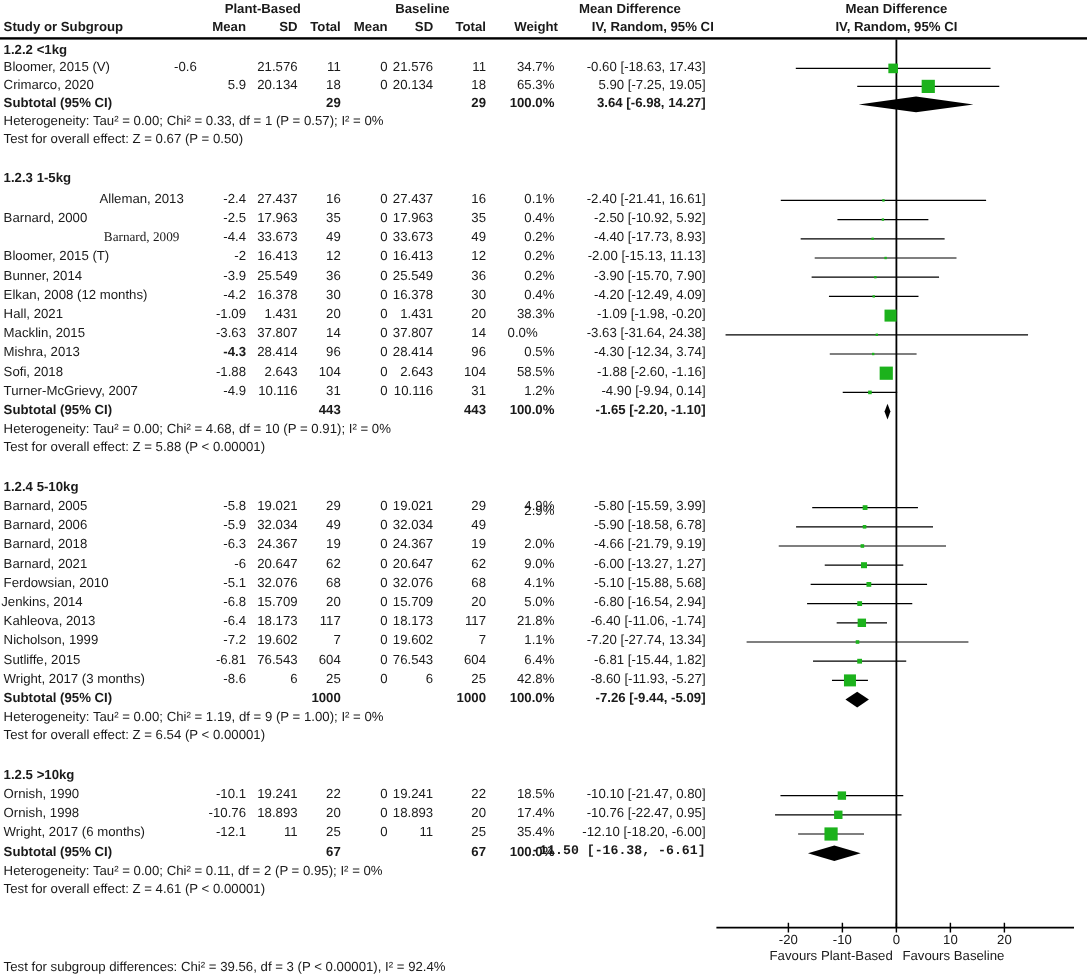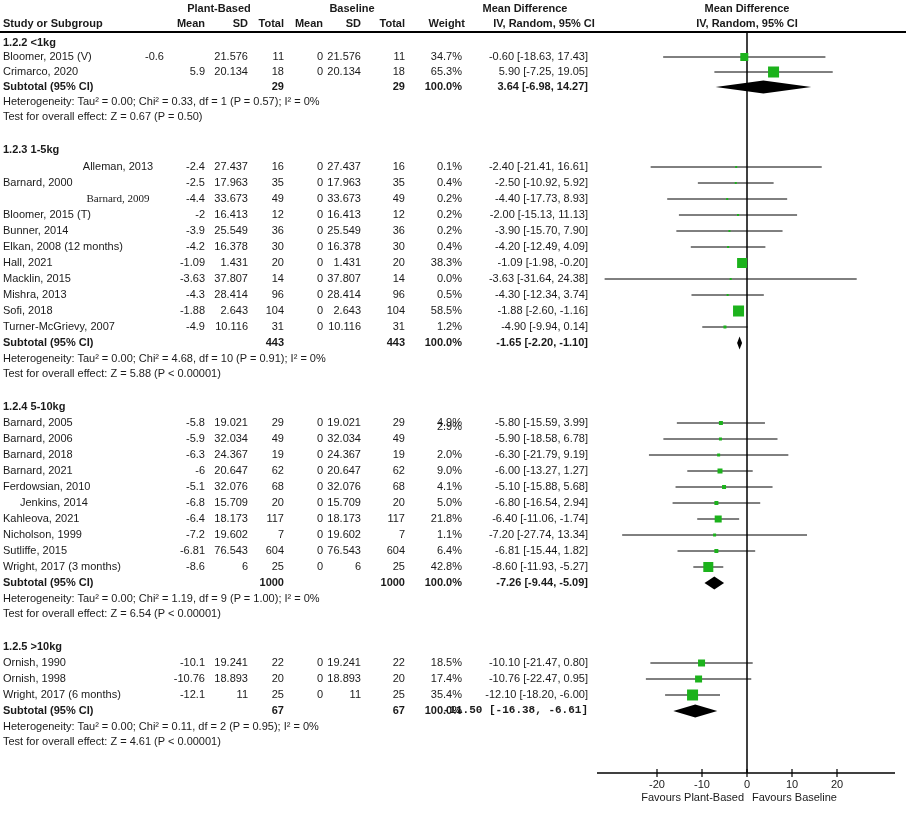--- a/index.html
+++ b/index.html
@@ -127,24 +127,24 @@
       <div class="c" style="left: 367px; top: 256px; width: 38px; text-align: right;">20</div>
       <div class="c" style="left: 409px; top: 256px; width: 53px; text-align: right;">38.3%</div>
       <div class="c" style="left: 420px; top: 256px; width: 168px; text-align: right;">-1.09 [-1.98, -0.20]</div>
       <div class="c" style="left: 3px; top: 272px; width: 230px; text-align: left;">Macklin, 2015</div>
       <div class="c" style="left: 145px; top: 272px; width: 60px; text-align: right;">-3.63</div>
       <div class="c" style="left: 188px; top: 272px; width: 60px; text-align: right;">37.807</div>
       <div class="c" style="left: 246px; top: 272px; width: 38px; text-align: right;">14</div>
       <div class="c" style="left: 285px; top: 272px; width: 38px; text-align: right;">0</div>
       <div class="c" style="left: 301px; top: 272px; width: 60px; text-align: right;">37.807</div>
       <div class="c" style="left: 367px; top: 272px; width: 38px; text-align: right;">14</div>
-      <div class="c" style="left: 409px; top: 272px; width: 53px; text-align: right;">0.0%</div>
+      <div class="c" style="left: 409px; top: 272px; width: 53px; text-align: center;">0.0%</div>
       <div class="c" style="left: 420px; top: 272px; width: 168px; text-align: right;">-3.63 [-31.64, 24.38]</div>
       <div class="c" style="left: 3px; top: 288px; width: 230px; text-align: left;">Mishra, 2013</div>
-      <div class="c" style="left: 145px; top: 288px; width: 60px; text-align: right;">-4.3</div>
+      <div class="c" style="left: 145px; top: 288px; width: 60px; text-align: right; font-weight: bold;">-4.3</div>
       <div class="c" style="left: 188px; top: 288px; width: 60px; text-align: right;">28.414</div>
       <div class="c" style="left: 246px; top: 288px; width: 38px; text-align: right;">96</div>
       <div class="c" style="left: 285px; top: 288px; width: 38px; text-align: right;">0</div>
       <div class="c" style="left: 301px; top: 288px; width: 60px; text-align: right;">28.414</div>
       <div class="c" style="left: 367px; top: 288px; width: 38px; text-align: right;">96</div>
       <div class="c" style="left: 409px; top: 288px; width: 53px; text-align: right;">0.5%</div>
       <div class="c" style="left: 420px; top: 288px; width: 168px; text-align: right;">-4.30 [-12.34, 3.74]</div>
       <div class="c" style="left: 3px; top: 304px; width: 230px; text-align: left;">Sofi, 2018</div>
       <div class="c" style="left: 145px; top: 304px; width: 60px; text-align: right;">-1.88</div>
       <div class="c" style="left: 188px; top: 304px; width: 60px; text-align: right;">2.643</div>
@@ -190,49 +190,49 @@
       <div class="c" style="left: 409px; top: 420px; width: 53px; text-align: right;">2.9%</div>
       <div class="c" style="left: 420px; top: 432px; width: 168px; text-align: right;">-5.90 [-18.58, 6.78]</div>
       <div class="c" style="left: 3px; top: 448px; width: 230px; text-align: left;">Barnard, 2018</div>
       <div class="c" style="left: 145px; top: 448px; width: 60px; text-align: right;">-6.3</div>
       <div class="c" style="left: 188px; top: 448px; width: 60px; text-align: right;">24.367</div>
       <div class="c" style="left: 246px; top: 448px; width: 38px; text-align: right;">19</div>
       <div class="c" style="left: 285px; top: 448px; width: 38px; text-align: right;">0</div>
       <div class="c" style="left: 301px; top: 448px; width: 60px; text-align: right;">24.367</div>
       <div class="c" style="left: 367px; top: 448px; width: 38px; text-align: right;">19</div>
       <div class="c" style="left: 409px; top: 448px; width: 53px; text-align: right;">2.0%</div>
-      <div class="c" style="left: 420px; top: 448px; width: 168px; text-align: right;">-6.30 [-21.79, 9.19]</div>
+      <div class="c" style="left: 420px; top: 448px; width: 168px; text-align: right;">-4.66 [-21.79, 9.19]</div>
       <div class="c" style="left: 3px; top: 464px; width: 230px; text-align: left;">Barnard, 2021</div>
       <div class="c" style="left: 145px; top: 464px; width: 60px; text-align: right;">-6</div>
       <div class="c" style="left: 188px; top: 464px; width: 60px; text-align: right;">20.647</div>
       <div class="c" style="left: 246px; top: 464px; width: 38px; text-align: right;">62</div>
       <div class="c" style="left: 285px; top: 464px; width: 38px; text-align: right;">0</div>
       <div class="c" style="left: 301px; top: 464px; width: 60px; text-align: right;">20.647</div>
       <div class="c" style="left: 367px; top: 464px; width: 38px; text-align: right;">62</div>
       <div class="c" style="left: 409px; top: 464px; width: 53px; text-align: right;">9.0%</div>
       <div class="c" style="left: 420px; top: 464px; width: 168px; text-align: right;">-6.00 [-13.27, 1.27]</div>
       <div class="c" style="left: 3px; top: 480px; width: 230px; text-align: left;">Ferdowsian, 2010</div>
       <div class="c" style="left: 145px; top: 480px; width: 60px; text-align: right;">-5.1</div>
       <div class="c" style="left: 188px; top: 480px; width: 60px; text-align: right;">32.076</div>
       <div class="c" style="left: 246px; top: 480px; width: 38px; text-align: right;">68</div>
       <div class="c" style="left: 285px; top: 480px; width: 38px; text-align: right;">0</div>
       <div class="c" style="left: 301px; top: 480px; width: 60px; text-align: right;">32.076</div>
       <div class="c" style="left: 367px; top: 480px; width: 38px; text-align: right;">68</div>
       <div class="c" style="left: 409px; top: 480px; width: 53px; text-align: right;">4.1%</div>
       <div class="c" style="left: 420px; top: 480px; width: 168px; text-align: right;">-5.10 [-15.88, 5.68]</div>
-      <div class="c" style="left: 20px; top: 496px; width: 230px; text-align: left;">Jenkins, 2014</div>
+      <div class="c" style="left: 1px; top: 496px; width: 230px; text-align: left;">Jenkins, 2014</div>
       <div class="c" style="left: 145px; top: 496px; width: 60px; text-align: right;">-6.8</div>
       <div class="c" style="left: 188px; top: 496px; width: 60px; text-align: right;">15.709</div>
       <div class="c" style="left: 246px; top: 496px; width: 38px; text-align: right;">20</div>
       <div class="c" style="left: 285px; top: 496px; width: 38px; text-align: right;">0</div>
       <div class="c" style="left: 301px; top: 496px; width: 60px; text-align: right;">15.709</div>
       <div class="c" style="left: 367px; top: 496px; width: 38px; text-align: right;">20</div>
       <div class="c" style="left: 409px; top: 496px; width: 53px; text-align: right;">5.0%</div>
       <div class="c" style="left: 420px; top: 496px; width: 168px; text-align: right;">-6.80 [-16.54, 2.94]</div>
-      <div class="c" style="left: 3px; top: 512px; width: 230px; text-align: left;">Kahleova, 2021</div>
+      <div class="c" style="left: 3px; top: 512px; width: 230px; text-align: left;">Kahleova, 2013</div>
       <div class="c" style="left: 145px; top: 512px; width: 60px; text-align: right;">-6.4</div>
       <div class="c" style="left: 188px; top: 512px; width: 60px; text-align: right;">18.173</div>
       <div class="c" style="left: 246px; top: 512px; width: 38px; text-align: right;">117</div>
       <div class="c" style="left: 285px; top: 512px; width: 38px; text-align: right;">0</div>
       <div class="c" style="left: 301px; top: 512px; width: 60px; text-align: right;">18.173</div>
       <div class="c" style="left: 367px; top: 512px; width: 38px; text-align: right;">117</div>
       <div class="c" style="left: 409px; top: 512px; width: 53px; text-align: right;">21.8%</div>
       <div class="c" style="left: 420px; top: 512px; width: 168px; text-align: right;">-6.40 [-11.06, -1.74]</div>
       <div class="c" style="left: 3px; top: 528px; width: 230px; text-align: left;">Nicholson, 1999</div>
       <div class="c" style="left: 145px; top: 528px; width: 60px; text-align: right;">-7.2</div>
@@ -374,13 +374,14 @@
   <div id="ticklabels">
       <div class="c ctr" style="left: 637px; top: 778px; width: 40px;">-20</div>
       <div class="c ctr" style="left: 682px; top: 778px; width: 40px;">-10</div>
       <div class="c ctr" style="left: 727px; top: 778px; width: 40px;">0</div>
       <div class="c ctr" style="left: 772px; top: 778px; width: 40px;">10</div>
       <div class="c ctr" style="left: 817px; top: 778px; width: 40px;">20</div>
     </div>
   <div class="c r" style="left:544px;top:791px;width:200px;">Favours Plant-Based</div>
   <div class="c" style="left:752px;top:791px;width:200px;">Favours Baseline</div>
 
+  <div class="c footer" style="left:3px;top:800px;width:520px;">Test for subgroup differences: Chi² = 39.56, df = 3 (P &lt; 0.00001), I² = 92.4%</div>
 </div>
 
 </body></html>

